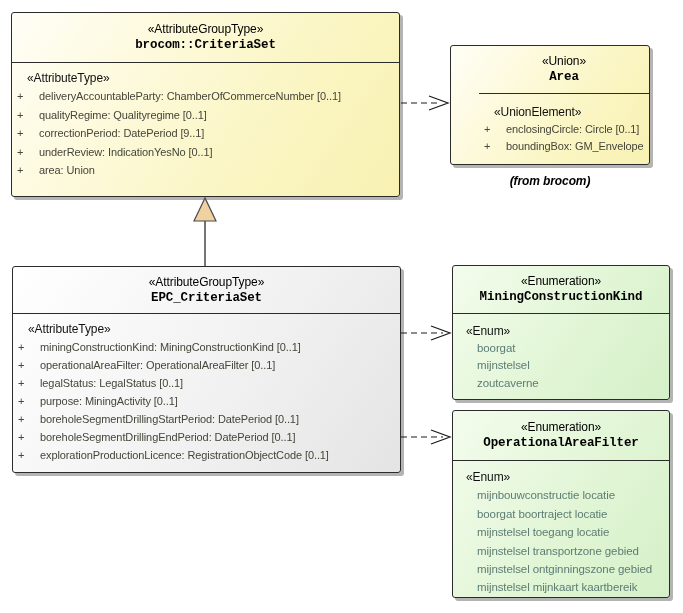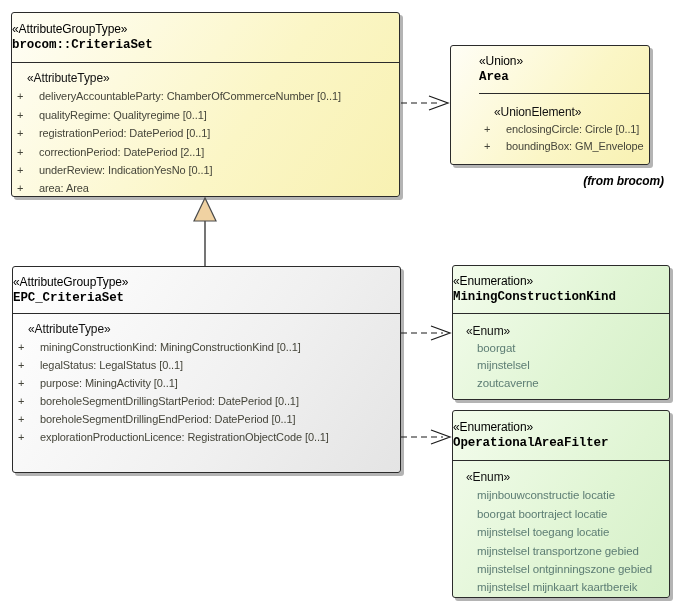--- a/index.html
+++ b/index.html
@@ -5,21 +5,21 @@
   html,body{margin:0;padding:0;background:#ffffff;}
   #stage{
     position:relative;width:683px;height:613px;background:#ffffff;overflow:hidden;
     font-family:"Liberation Sans",sans-serif;letter-spacing:-0.1px;
   }
   .uml-box{
     position:absolute;border:1px solid #2b2b2b;border-radius:3px;
     box-shadow:3px 3px 0 #b4b4b4;box-sizing:border-box;
   }
   .uml-box .hdr{
-    border-bottom:1px solid #2b2b2b;
+    border-bottom:1px solid #2b2b2b;text-align:center;
     display:flex;flex-direction:column;justify-content:center;box-sizing:border-box;
   }
   .stereo{font-size:12px;color:#000;line-height:16px;}
   .cname{font-size:12.5px;font-weight:bold;color:#000;line-height:17px;font-family:Liberation Mono, monospace;}
   .body{box-sizing:border-box;}
   .sect{font-size:12px;color:#111;margin-left:15px;}
   .attr{font-size:11px;color:#45453a;white-space:nowrap;}
   .attr .vis{display:inline-block;margin-left:5px;width:22px;color:#45453a;}
   .lit{font-size:11.5px;color:#5d7d74;margin-left:24px;white-space:nowrap;}
   .yellow{background:linear-gradient(125deg,#fffef6 0%,#fbf6c6 60%,#f8f1b2 100%);}
@@ -39,48 +39,48 @@
 
   <div class="uml-box yellow" style="left:11px;top:12px;width:389px;height:185px;">
     <div class="hdr" style="height:50px;">
       <div class="stereo">«AttributeGroupType»</div>
       <div class="cname">brocom::CriteriaSet</div>
     </div>
     <div class="body" style="padding-top:6px;line-height:18.4px;">
       <div class="sect">«AttributeType»</div>
       <div class="attr"><span class="vis">+</span><span>deliveryAccountableParty: ChamberOfCommerceNumber [0..1]</span></div>
       <div class="attr"><span class="vis">+</span><span>qualityRegime: Qualityregime [0..1]</span></div>
-      <div class="attr"><span class="vis">+</span><span>registrationPeriod: DatePeriod [0..1]</span></div>
-      <div class="attr"><span class="vis">+</span><span>correctionPeriod: DatePeriod [2..1]</span></div>
+      <div class="attr"><span class="vis">+</span><span>correctionPeriod: DatePeriod [9..1]</span></div>
       <div class="attr"><span class="vis">+</span><span>underReview: IndicationYesNo [0..1]</span></div>
-      <div class="attr"><span class="vis">+</span><span>area: Area</span></div>
+      <div class="attr"><span class="vis">+</span><span>area: Union</span></div>
     </div>
   </div>
 
   <div class="uml-box yellow" style="left:450px;top:45px;width:200px;height:120px;padding-left:28px;">
     <div class="hdr" style="height:48px;">
       <div class="stereo">«Union»</div>
       <div class="cname">Area</div>
     </div>
     <div class="body" style="padding-top:10px;line-height:17px;">
       <div class="sect">«UnionElement»</div>
       <div class="attr"><span class="vis">+</span><span>enclosingCircle: Circle [0..1]</span></div>
       <div class="attr"><span class="vis">+</span><span>boundingBox: GM_Envelope</span></div>
     </div>
   </div>
-  <div class="note" style="left:464px;top:174px;width:200px;text-align:right;">(from brocom)</div>
+  <div class="note" style="left:450px;top:174px;width:200px;">(from brocom)</div>
 
   <div class="uml-box graybox" style="left:12px;top:266px;width:389px;height:207px;">
     <div class="hdr" style="height:47px;">
       <div class="stereo">«AttributeGroupType»</div>
       <div class="cname">EPC_CriteriaSet</div>
     </div>
     <div class="body" style="padding-top:6px;line-height:18px;">
       <div class="sect">«AttributeType»</div>
       <div class="attr"><span class="vis">+</span><span>miningConstructionKind: MiningConstructionKind [0..1]</span></div>
+      <div class="attr"><span class="vis">+</span><span>operationalAreaFilter: OperationalAreaFilter [0..1]</span></div>
       <div class="attr"><span class="vis">+</span><span>legalStatus: LegalStatus [0..1]</span></div>
       <div class="attr"><span class="vis">+</span><span>purpose: MiningActivity [0..1]</span></div>
       <div class="attr"><span class="vis">+</span><span>boreholeSegmentDrillingStartPeriod: DatePeriod [0..1]</span></div>
       <div class="attr"><span class="vis">+</span><span>boreholeSegmentDrillingEndPeriod: DatePeriod [0..1]</span></div>
       <div class="attr"><span class="vis">+</span><span>explorationProductionLicence: RegistrationObjectCode [0..1]</span></div>
     </div>
   </div>
 
   <div class="uml-box green" style="left:452px;top:265px;width:218px;height:135px;">
     <div class="hdr" style="height:48px;">

